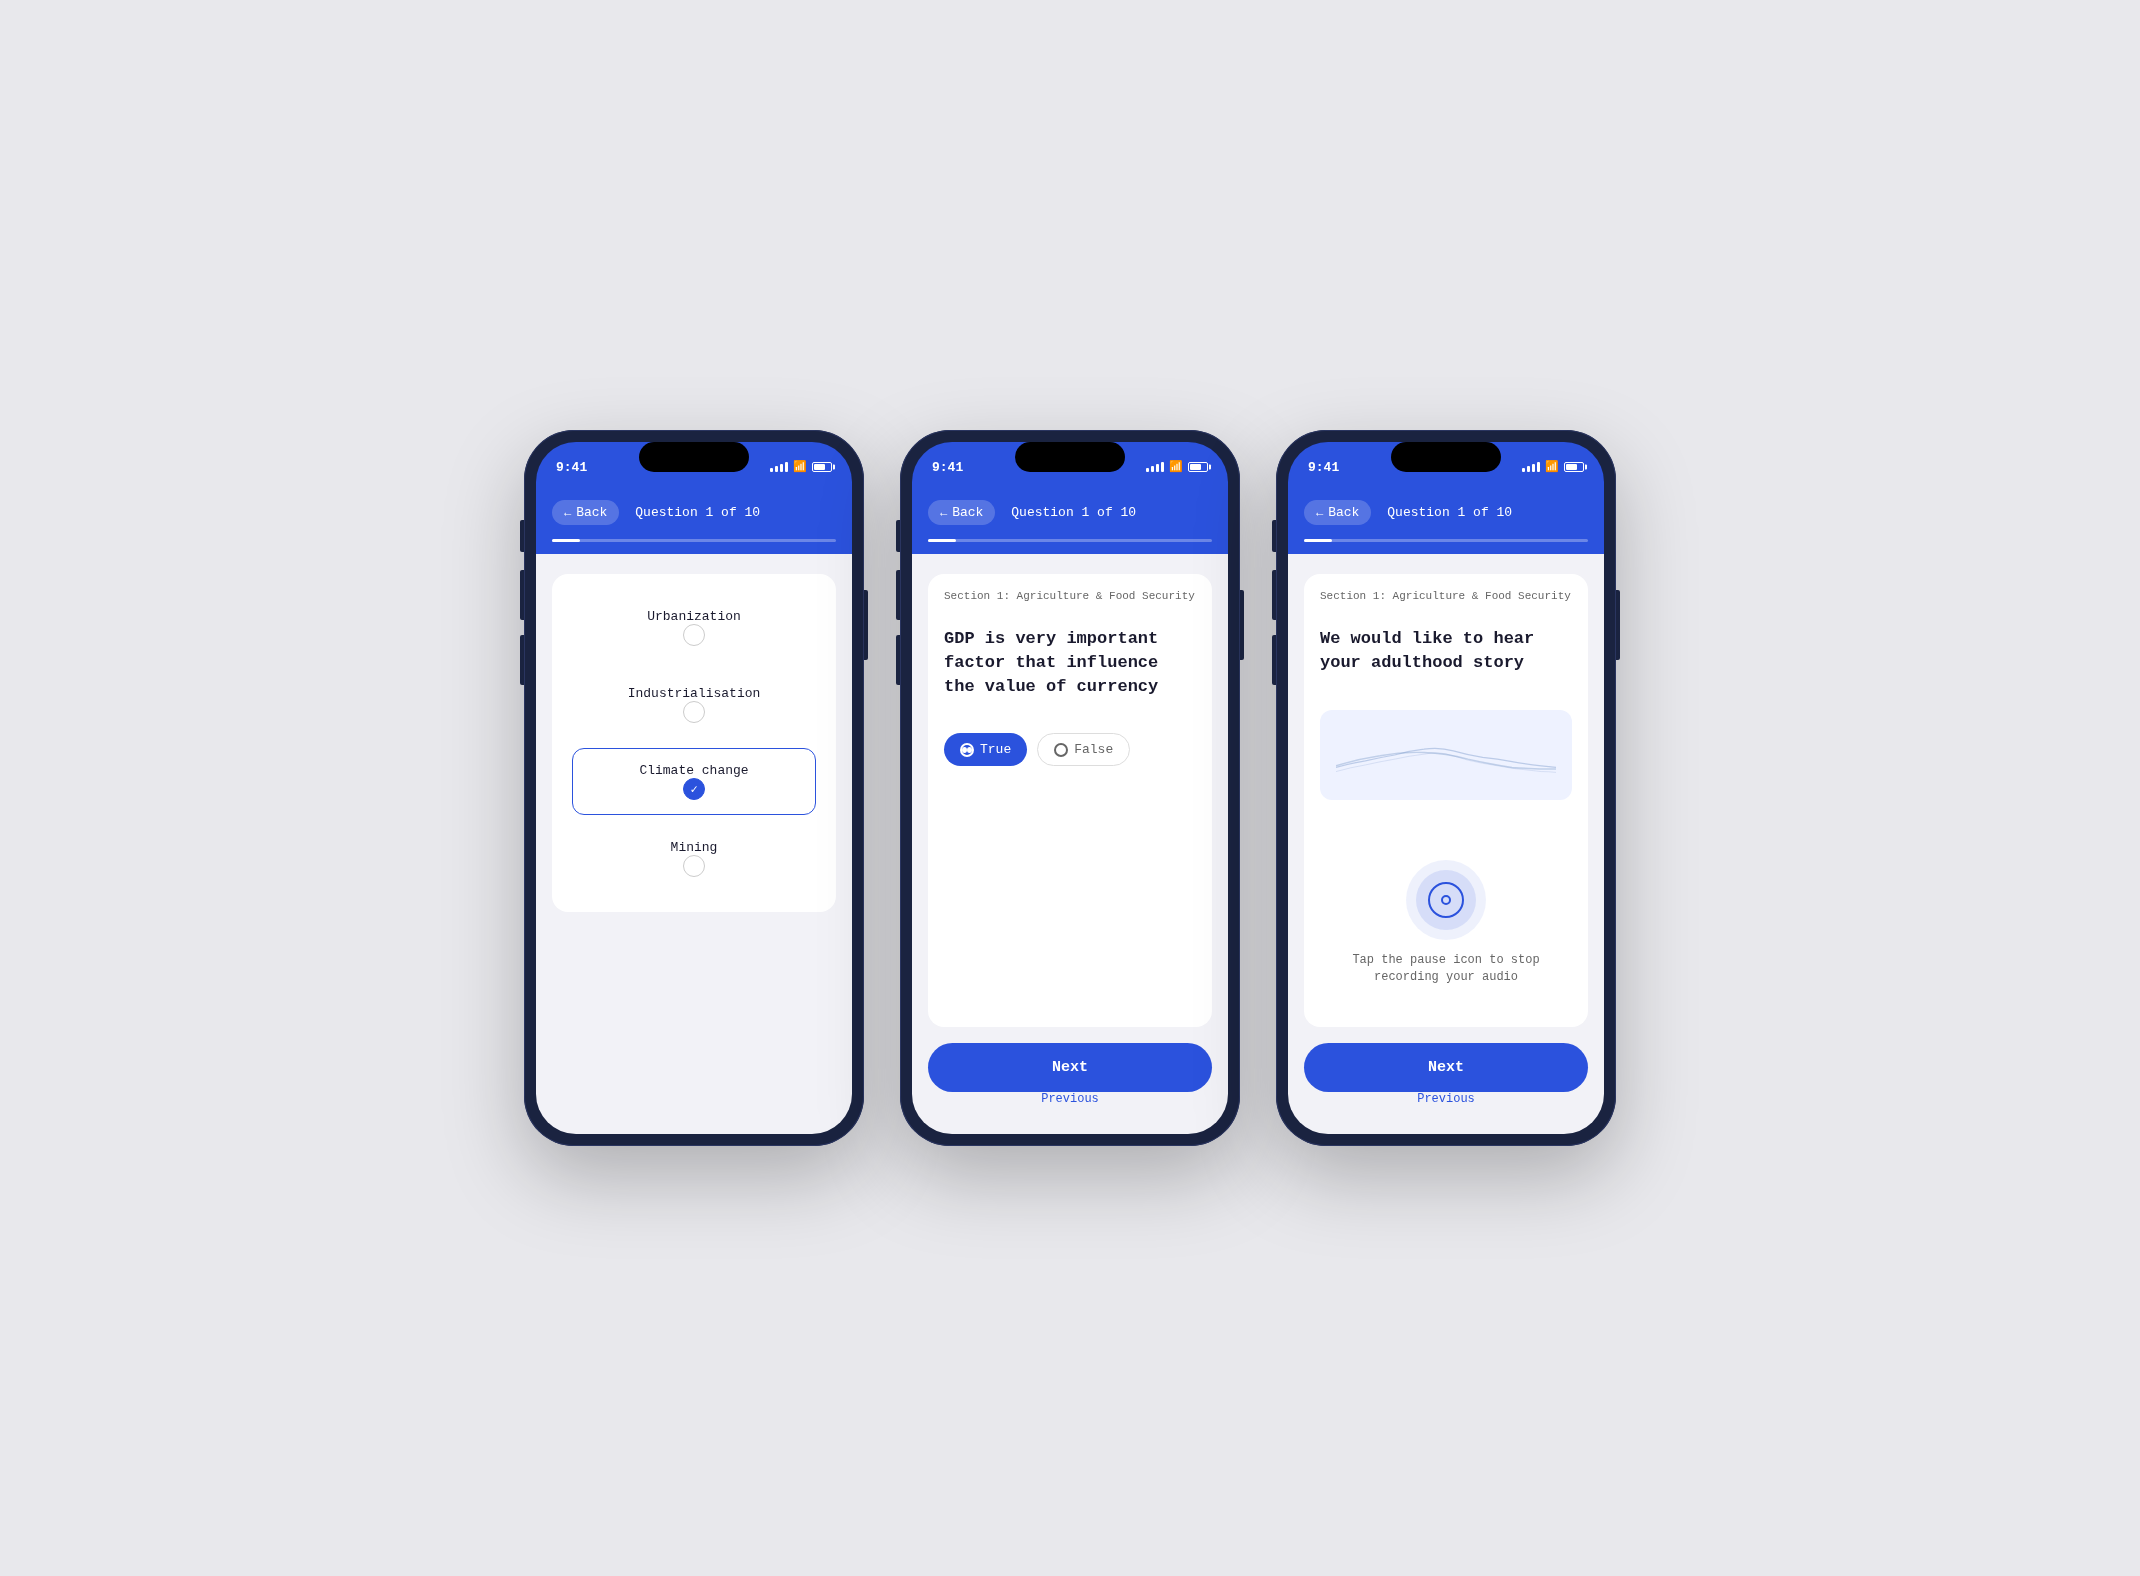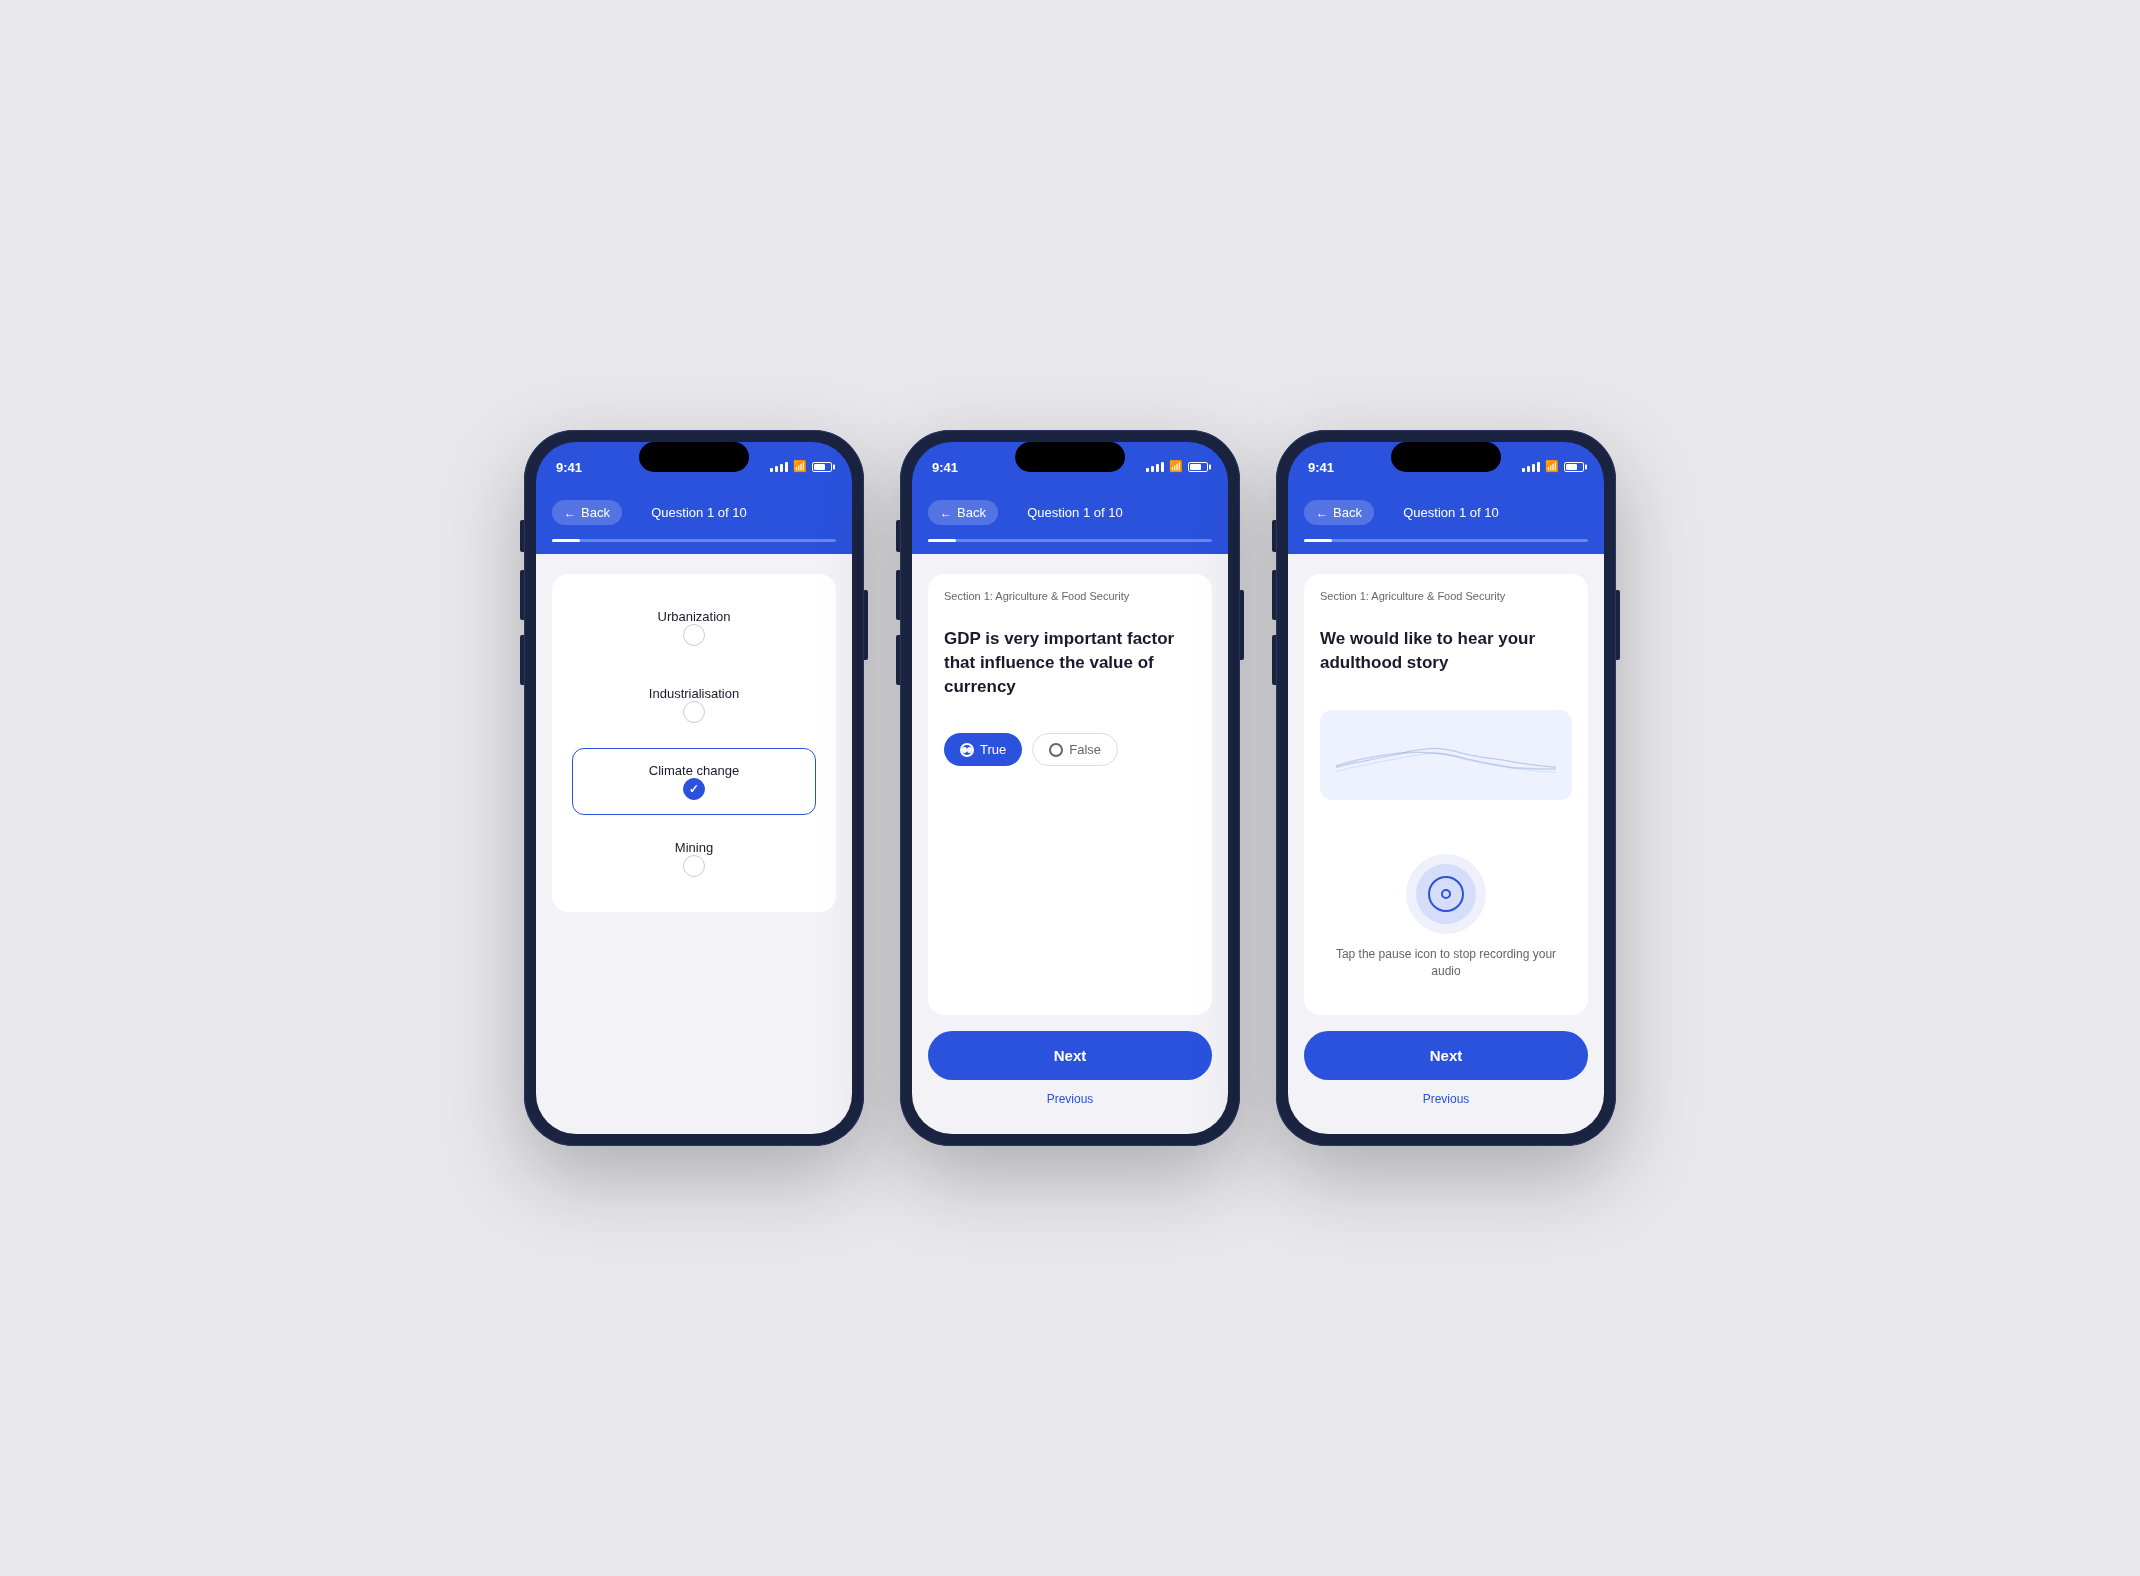--- a/index.html
+++ b/index.html
@@ -12,20 +12,21 @@
       min-height: 100vh;
       font-family: -apple-system, BlinkMacSystemFont, 'SF Pro Display', 'Segoe UI', sans-serif;
       padding: 40px 20px;
     }
 
     .scene {
       display: flex;
       gap: 36px;
       align-items: center;
       justify-content: center;
+      font-family: Liberation Mono, monospace;
     }
 
     
     .phone {
       width: 340px;
       border-radius: 50px;
       background: #1a2340;
       padding: 12px;
       box-shadow: 0 30px 80px rgba(0,0,0,0.25), inset 0 0 0 1px #2a3560;
       position: relative;
@@ -322,21 +323,20 @@
     .next-btn {
       width: 100%;
       padding: 16px;
       background: #2b52dd;
       color: #fff;
       border-radius: 30px;
       font-size: 15px;
       font-weight: 600;
       text-align: center;
       cursor: pointer;
-      margin-bottom: 12px;
     }
 
     .prev-btn {
       width: 100%;
       text-align: center;
       color: #2b52dd;
       font-size: 12px;
       font-weight: 500;
       cursor: pointer;
     }

